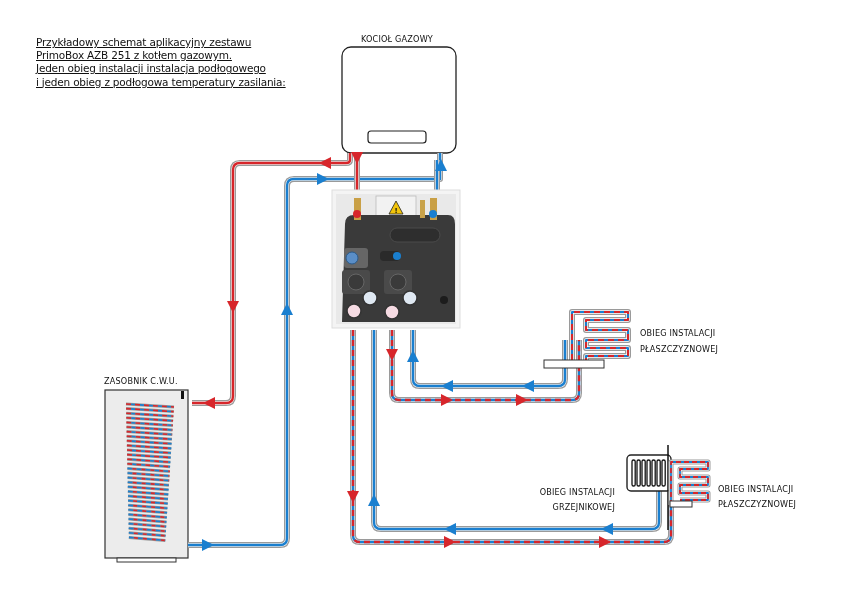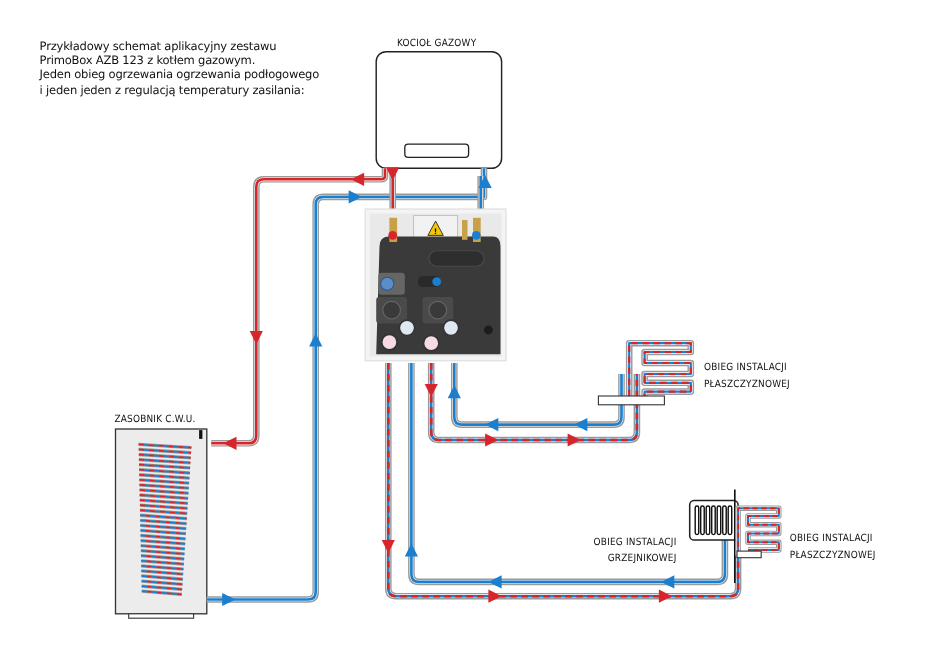--- a/index.html
+++ b/index.html
@@ -1,29 +1,29 @@
 <!DOCTYPE html>
 <html><head>
 <meta charset="utf-8">
 <style>
   html,body{margin:0;padding:0;background:#fff;}
   body{width:842px;height:595px;position:relative;overflow:hidden;font-family:"DejaVu Sans",sans-serif;}
   #desc{position:absolute;left:36px;top:36px;font-size:10.5px;line-height:13.2px;color:#111;font-family:"DejaVu Sans",sans-serif;letter-spacing:-0.2px;}
-  #desc div{white-space:nowrap;}
+  #desc div{white-space:nowrap;text-decoration:underline;}
   svg{position:absolute;left:0;top:0;}
   .lbl{font-family:"DejaVu Sans Condensed","DejaVu Sans",sans-serif;font-size:9px;fill:#111;letter-spacing:0.2px;}
 </style>
 </head>
 <body>
 
 <div id="desc">
   <div>Przykładowy schemat aplikacyjny zestawu</div>
-  <div>PrimoBox AZB 123 z kotłem gazowym.</div>
-  <div>Jeden obieg ogrzewania ogrzewania podłogowego</div>
-  <div>i jeden jeden z regulacją temperatury zasilania:</div>
+  <div>PrimoBox AZB 251 z kotłem gazowym.</div>
+  <div>Jeden obieg instalacji instalacja podłogowego</div>
+  <div>i jeden obieg z podłogowa temperatury zasilania:</div>
 </div>
 
 <svg width="842" height="595" viewBox="0 0 842 595">
   <defs>
     <marker id="arR" markerWidth="10" markerHeight="10" refX="5" refY="5" orient="auto" markerUnits="userSpaceOnUse"></marker>
   </defs>
 
   <text class="lbl" x="397" y="42" text-anchor="middle">KOCIOŁ GAZOWY</text>
   <text class="lbl" x="104" y="384">ZASOBNIK C.W.U.</text>
   <text class="lbl" x="640" y="336">OBIEG INSTALACJI</text>

